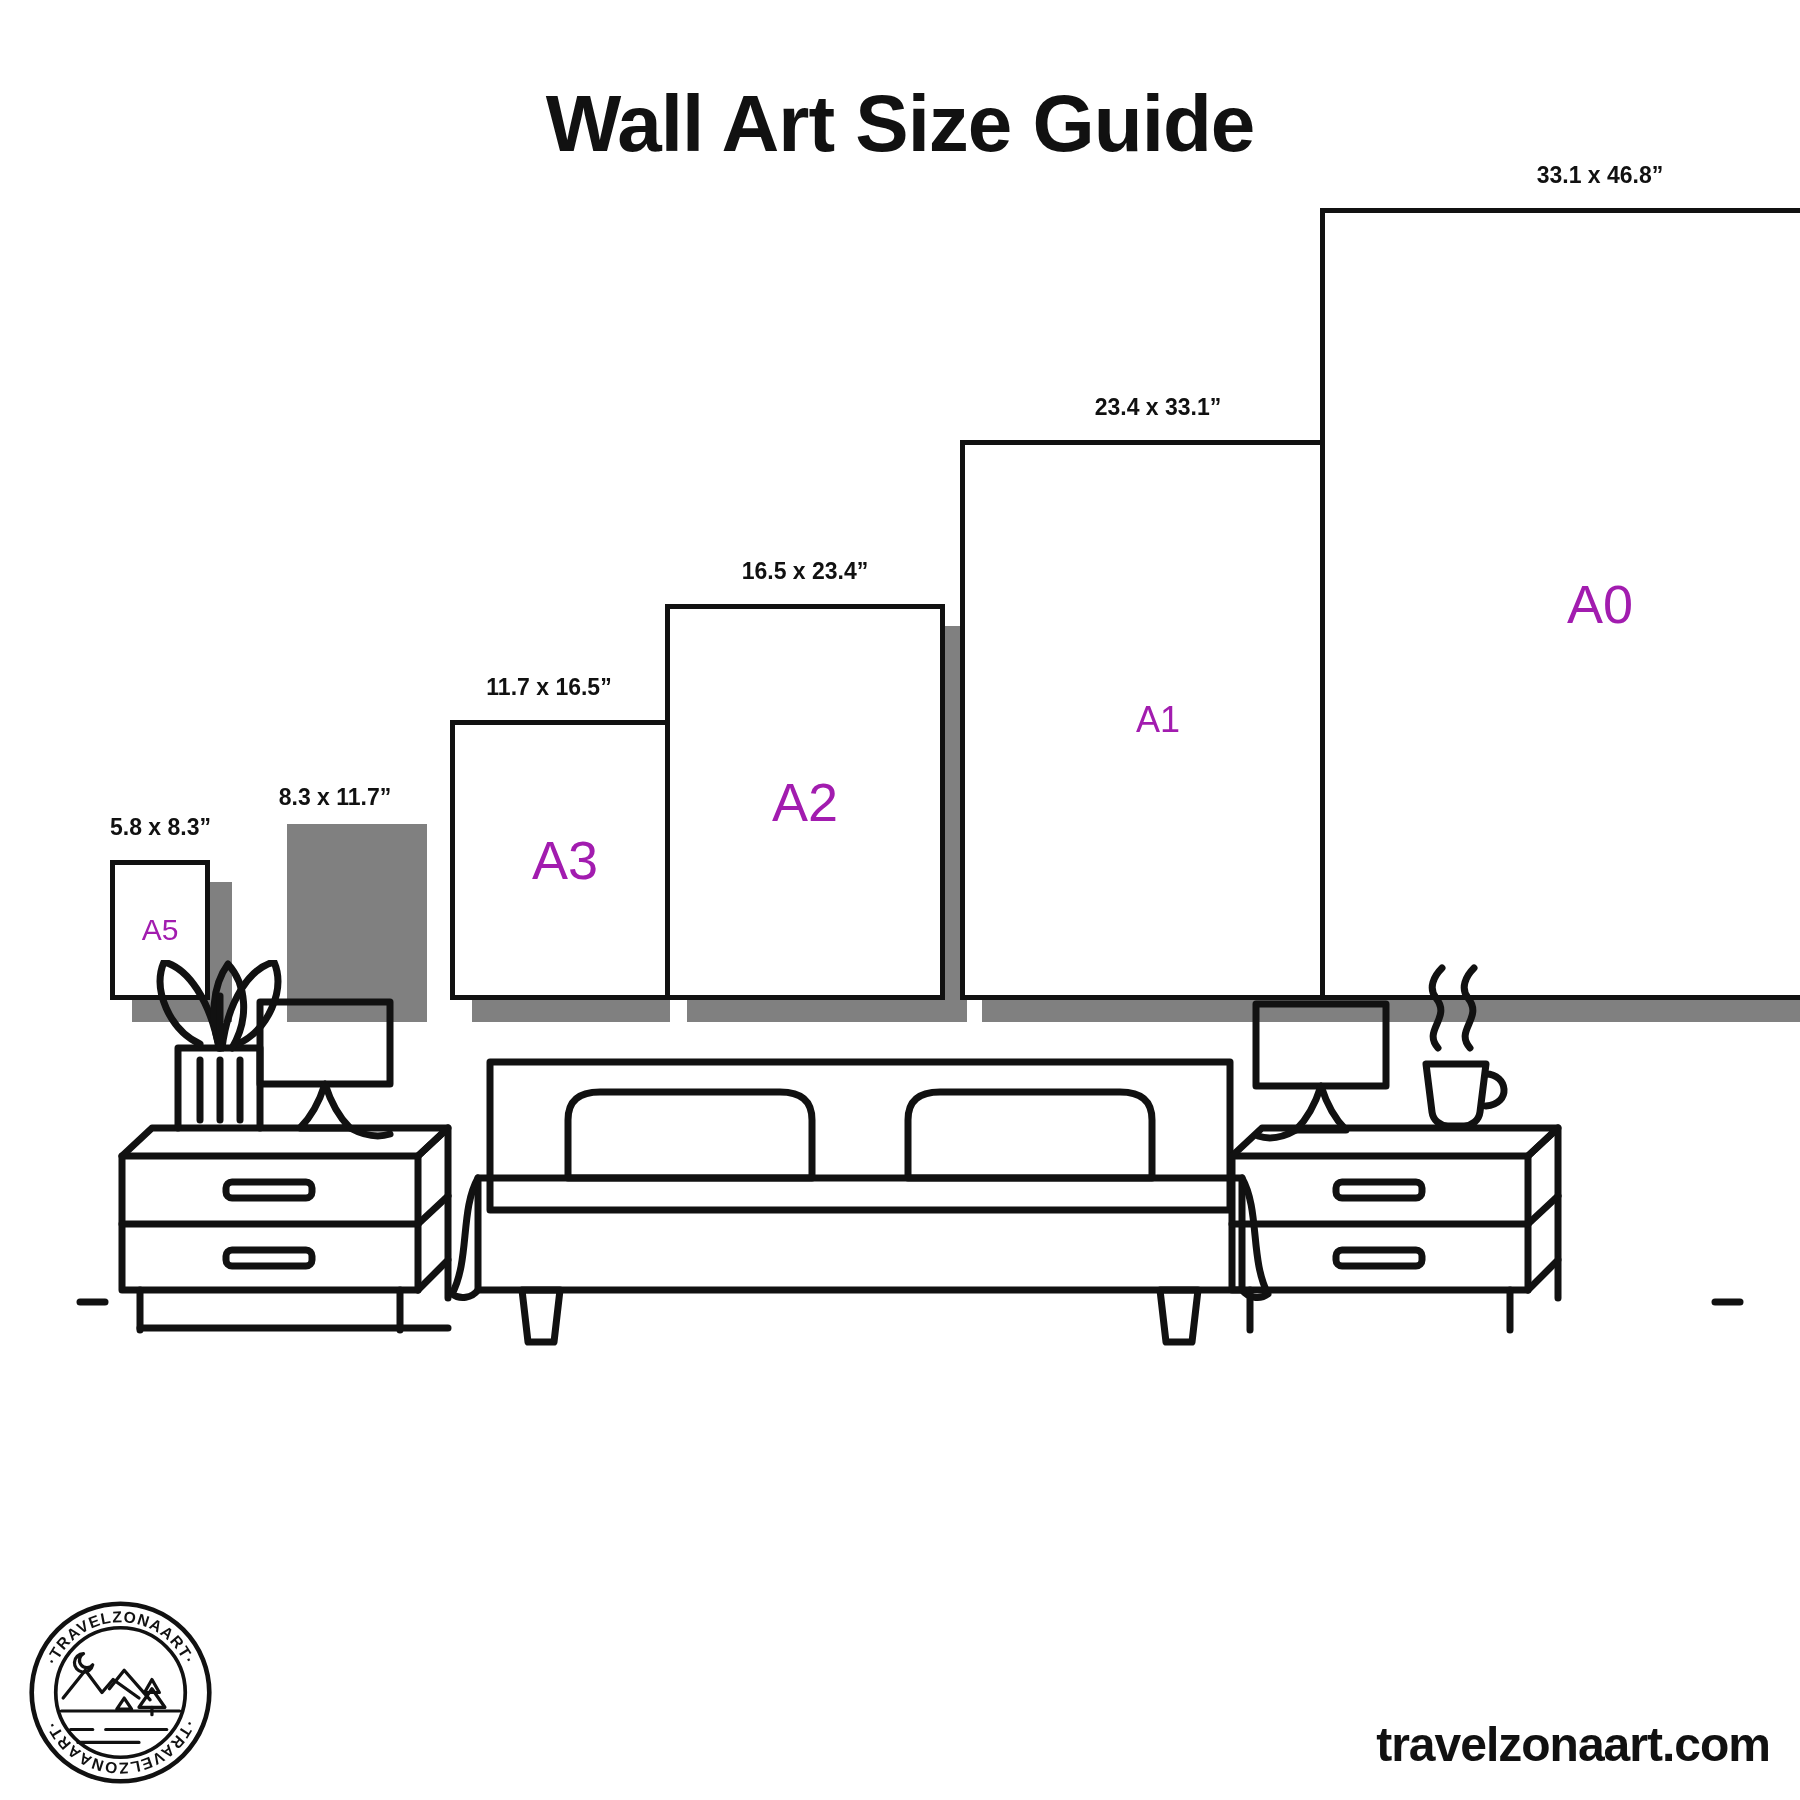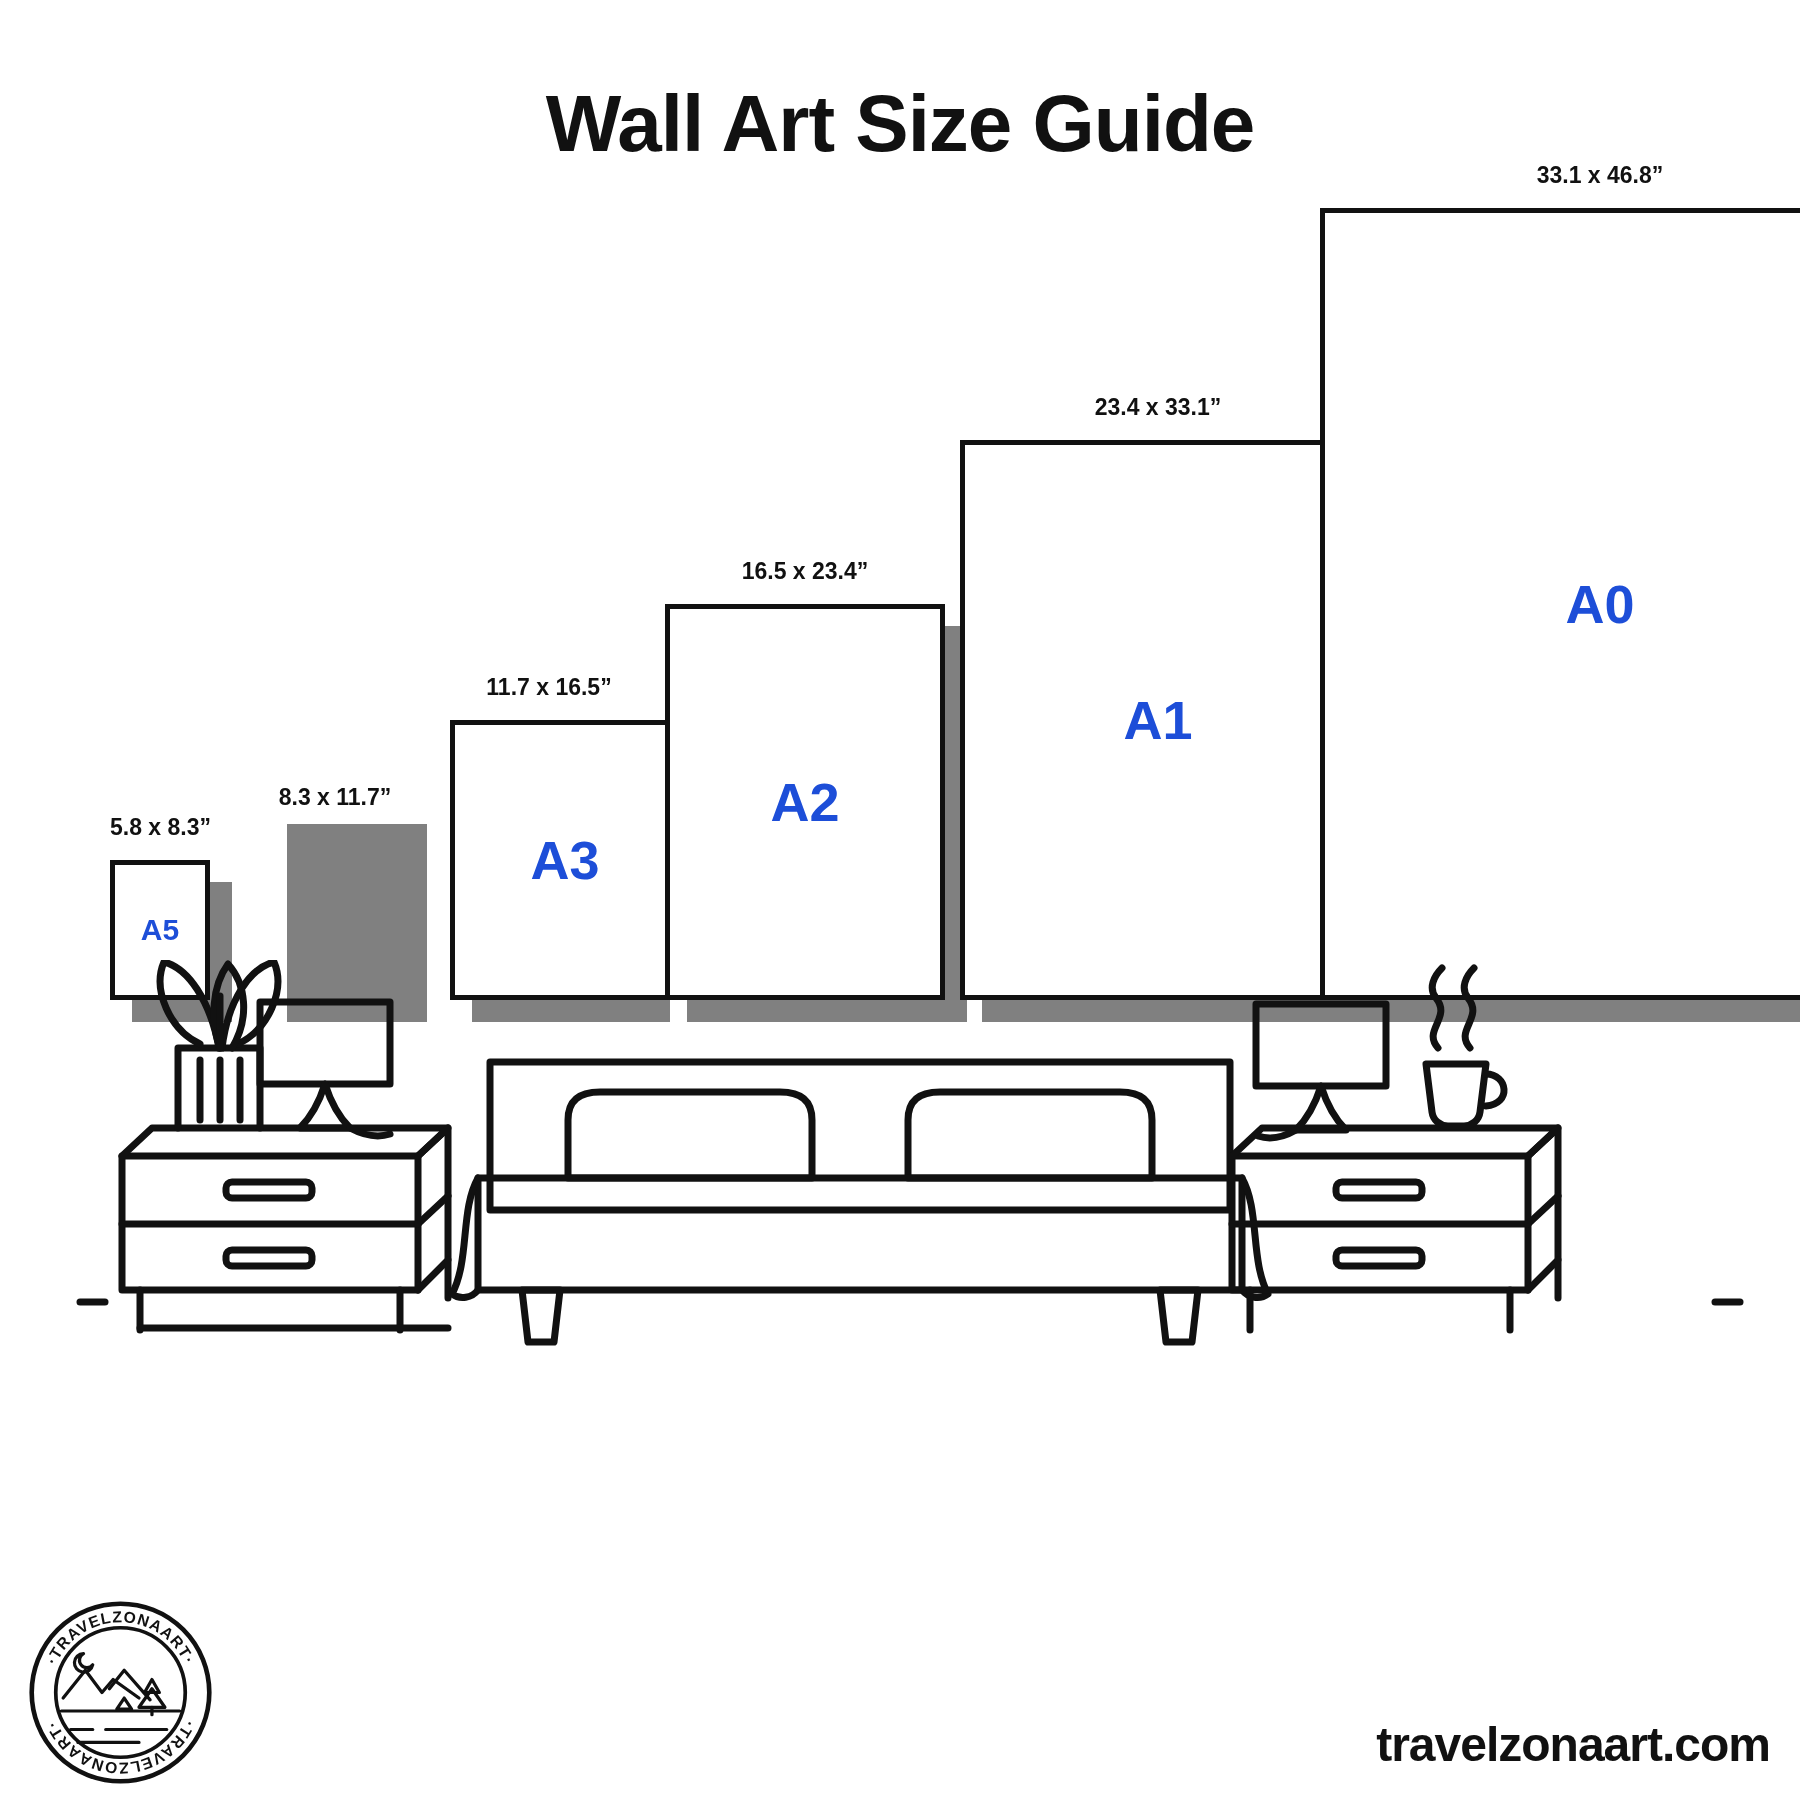--- a/index.html
+++ b/index.html
@@ -59,22 +59,22 @@
     position: absolute;
     background: #ffffff;
     border: 5px solid #111111;
     box-sizing: border-box;
     display: flex;
     align-items: center;
     justify-content: center;
   }
   .frame-name {
     font-size: 46px;
-    font-weight: bold;
-    color: #1d4ed8;
+    font-weight: normal;
+    color: #a21caf;
     font-family: "Liberation Sans", sans-serif;
   }
 
   
   .scene {
     position: absolute;
     left: 60px;
     top: 960px;
     width: 1700px;
     height: 420px;
@@ -130,21 +130,21 @@
       <div class="frame-label" style="top: 558px; width: 280px;">16.5 x 23.4”</div>
       <div class="frame-shadow" style="left: 22px; top: 626px; width: 280px; height: 396px;"></div>
       <div class="frame-box" style="left: 0px; top: 604px; width: 280px; height: 396px; justify-content: center;">
         <span class="frame-name" style="font-size: 54px;">A2</span>
       </div>
     </div>
     <div class="frame-group" style="left: 960px; top: 0px; width: 418px; height: 1000px; bottom: auto;">
       <div class="frame-label" style="top: 394px; width: 396px;">23.4 x 33.1”</div>
       <div class="frame-shadow" style="left: 22px; top: 462px; width: 396px; height: 560px;"></div>
       <div class="frame-box" style="left: 0px; top: 440px; width: 396px; height: 560px;">
-        <span class="frame-name" style="font-size: 54px;">A1</span>
+        <span class="frame-name" style="font-size: 36px;">A1</span>
       </div>
     </div>
     <div class="frame-group" style="left: 1320px; top: 0px; width: 582px; height: 1000px; bottom: auto;">
       <div class="frame-label" style="top: 162px; width: 560px;">33.1 x 46.8”</div>
       <div class="frame-shadow" style="left: 22px; top: 230px; width: 560px; height: 792px;"></div>
       <div class="frame-box" style="left: 0px; top: 208px; width: 560px; height: 792px;">
         <span class="frame-name" style="font-size: 54px;">A0</span>
       </div>
     </div>
   </div>

